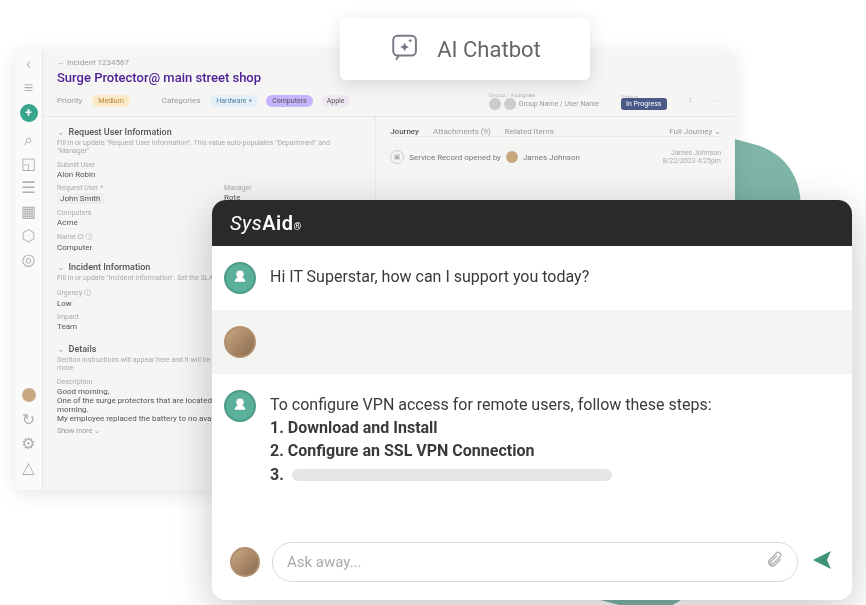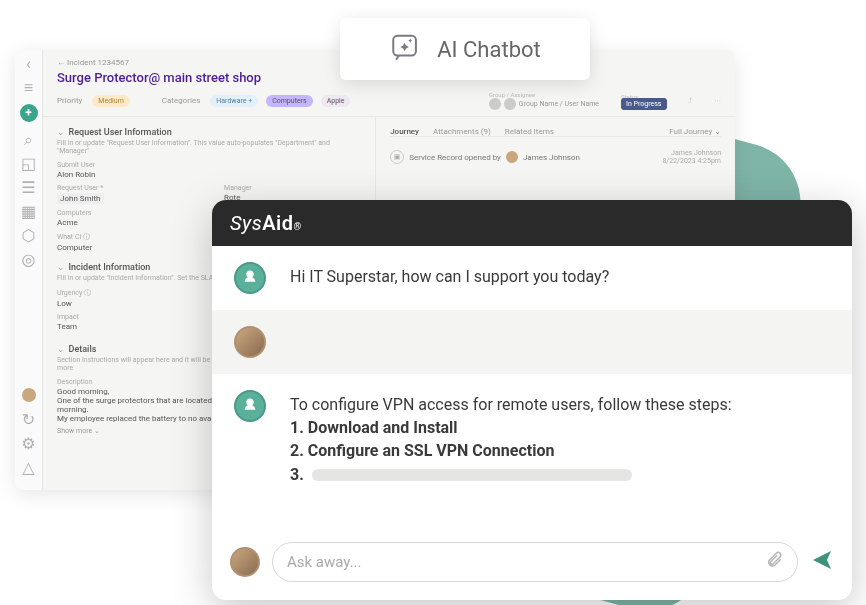--- a/index.html
+++ b/index.html
@@ -40,21 +40,21 @@
 .journey-item{display:flex;align-items:center;gap:5px;padding:6px 0;font-size:8px}
 .journey-meta{margin-left:auto;text-align:right;font-size:7px;color:#aaa}
 .chatbot-badge{position:absolute;left:340px;top:18px;width:250px;height:62px;background:#fff;border-radius:6px;box-shadow:0 4px 18px rgba(0,0,0,0.12);z-index:5;display:flex;align-items:center;justify-content:center;gap:14px}
 .sparkle-icon{color:#7a7a85}
 .badge-text{font-size:22px;color:#666;font-weight:400}
 .chat-panel{position:absolute;left:212px;top:200px;width:640px;height:400px;background:#fff;border-radius:14px;box-shadow:0 10px 40px rgba(0,0,0,0.22);z-index:10;overflow:hidden;display:flex;flex-direction:column}
 .chat-header{background:#2a2a2a;height:46px;display:flex;align-items:center;padding:12px 18px}
 .sysaid-logo{color:#fff;font-size:20px;font-weight:400;font-style:italic;letter-spacing:0.5px}
 .sysaid-logo b{font-weight:600;font-style:normal}
 .chat-body{flex:1;overflow:hidden}
-.msg-row{display:flex;gap:24px;padding:16px 22px;align-items:flex-start}
+.msg-row{display:flex;gap:14px;padding:16px 12px;align-items:flex-start}
 .msg-row.alt{background:#f4f4f2}
 .msg-avatar{width:32px;height:32px;border-radius:50%;flex-shrink:0;display:flex;align-items:center;justify-content:center}
 .bot-avatar{background:#5ab09a;border:2px solid #4a9a85}
 .bot-avatar svg{width:18px;height:18px;fill:#fff}
 .user-avatar{background:linear-gradient(135deg,#c9a880,#8a6a50);border:2px solid #b09070}
 .msg-text{font-size:16px;color:#3a3a3a;line-height:1.45;padding-top:3px}
 .msg-text .step{font-weight:700}
 .loading-bar{display:inline-block;width:320px;height:12px;background:#e5e5e3;border-radius:6px;vertical-align:middle;margin-left:4px}
 .chat-input-row{display:flex;align-items:center;padding:12px 18px 18px;gap:12px}
 .chat-input-box{flex:1;display:flex;align-items:center;background:#fff;border:1px solid #d8d8d5;border-radius:24px;padding:8px 14px;gap:10px}
@@ -148,21 +148,21 @@
                 <div class="field-label">Computers</div>
                 <div class="field-value">Acme</div>
               </div>
             <div class="field">
                 <div class="field-label">Integ</div>
                 <div class="field-value">Integ</div>
               </div>
           </div>
           <div class="field-row">
             <div class="field">
-                <div class="field-label">What CI  ⓘ</div>
+                <div class="field-label">Name CI  ⓘ</div>
                 <div class="field-value">Computer</div>
               </div>
           </div>
         </div>
         <div class="panel-section">
           <div class="section-head">
               <span class="chev">⌄</span>
               <span>Incident Information</span>
             </div>
           <div class="section-sub">Fill in or update "Incident Information". Set the SLA, Impact and U</div>

